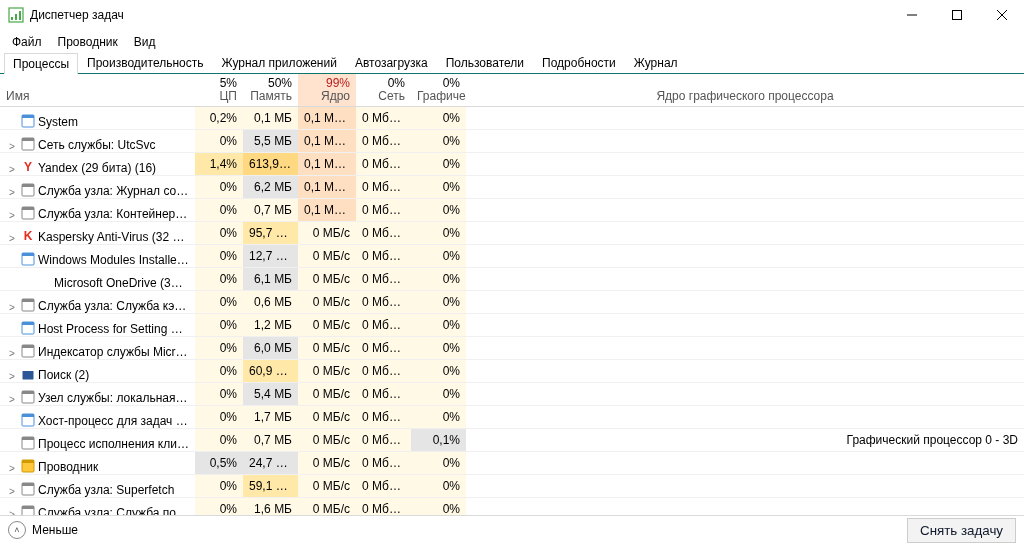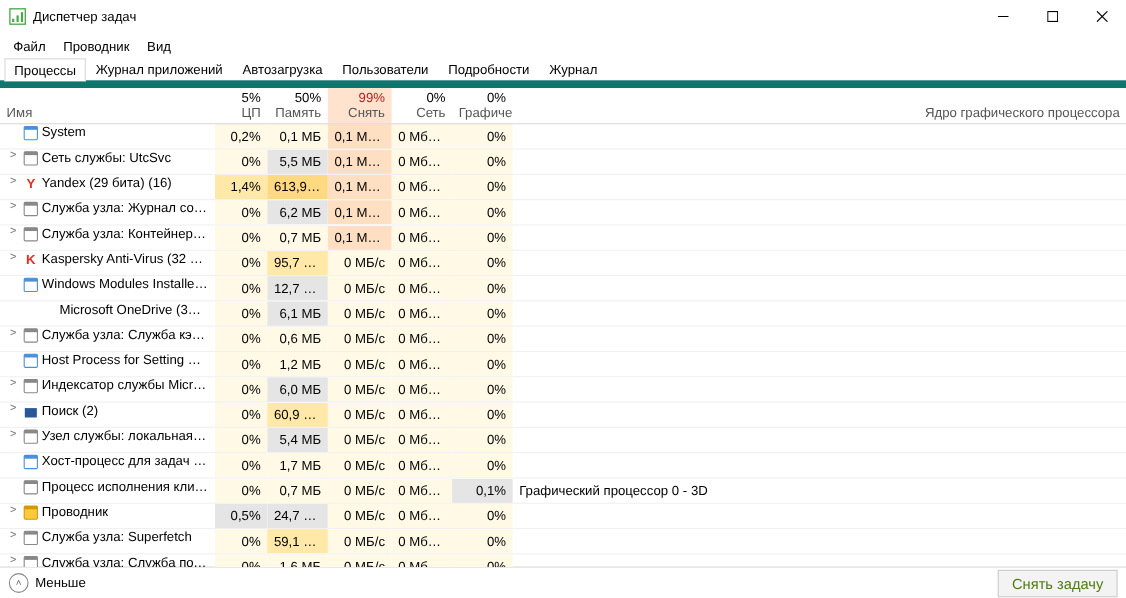--- a/index.html
+++ b/index.html
@@ -4,54 +4,54 @@
 <style>
   html,body{margin:0;padding:0;font-family:"Segoe UI",Tahoma,sans-serif;font-size:12px;color:#000;background:#fff;height:544px;overflow:hidden}
   .window{display:flex;flex-direction:column;height:100%}
   .titlebar{height:30px;display:flex;align-items:center;padding-left:8px;background:#fff}
   .titlebar .icon{width:16px;height:16px;margin-right:6px}
   .titlebar .title{flex:0 0 auto}
   .titlebar .spacer{flex:1}
   .winbtn{width:45px;height:30px;display:flex;align-items:center;justify-content:center;color:#000}
   .menubar{height:20px;display:flex;align-items:flex-end;padding-left:8px;gap:8px}
   .menubar span{padding:1px 4px}
-  .tabbar{display:flex;border-bottom:7px solid #0f766e;padding-left:4px;padding-top:2px;background:#fff}
+  .tabbar{display:flex;border-bottom:1px solid #0f766e;padding-left:4px;padding-top:2px;background:#fff}
   .tab{padding:3px 8px;border:1px solid transparent;border-bottom:none;font-size:12px;color:#000;cursor:default}
   .tab.active{border-color:#d9d9d9;background:#fff;position:relative;top:1px}
   .grid{flex:1;overflow-y:scroll;position:relative}
   table{border-collapse:collapse;width:100%;table-layout:fixed}
   th,td{text-align:right;font-weight:normal;font-size:12px;box-sizing:border-box;padding:0 6px;height:21px;border-bottom:1px solid #f0f0f0;overflow:hidden;white-space:nowrap;text-overflow:ellipsis}
   th{height:32px;border-bottom:1px solid #d9d9d9;vertical-align:bottom;padding-bottom:2px;background:#fff;line-height:1.1}
   th .hval{display:block}
   th .hlab{display:block;color:#555}
   th.name,td.name{text-align:left;padding-left:6px}
   col.c-name{width:195px}
   col.c-cpu{width:48px}
   col.c-mem{width:55px}
   col.c-disk{width:58px}
   col.c-net{width:55px}
   col.c-gpu{width:55px}
   col.c-gpuc{width:auto}
-  td.name{display:flex;align-items:flex-start;height:23px;gap:2px}
+  td.name{display:flex;align-items:flex-end;height:23px;gap:2px}
   .exp{width:12px;color:#777;font-size:10px;text-align:center;flex:0 0 12px}
   .pi{width:16px;height:16px;flex:0 0 16px;display:flex;align-items:center;justify-content:center}
   .nm{flex:1;overflow:hidden;text-overflow:ellipsis}
   
   .h0{background:#fff9e6}
   .h1{background:#e5e5e5}
   .h2{background:#ffe8a8}
   .h3{background:#ffd982}
   .dheat{background:#ffdfc2}
   th.sorted{background:#ffe3cf}
-  td.gpuc{text-align:left;color:#000}
+  td.gpuc{text-align:right;color:#000}
   .statusbar{height:28px;border-top:1px solid #d9d9d9;display:flex;align-items:center;padding:0 8px;font-size:12px}
   .fewer{display:flex;align-items:center;gap:6px}
   .circ{width:16px;height:16px;border:1px solid #888;border-radius:50%;display:flex;align-items:center;justify-content:center;font-size:9px;color:#555}
   .statusbar .spacer{flex:1}
-  .endbtn{padding:4px 12px;border:1px solid #ccc;background:#f3f3f3;color:#4d7c0f}
+  .endbtn{padding:4px 12px;border:1px solid #ccc;background:#f3f3f3;color:#0f172a}
 </style>
 </head>
 <body>
 
 <div class="window">
 
   <div class="titlebar">
     <span class="icon">
       <svg width="16" height="16" viewBox="0 0 16 16">
           <rect x="1" y="1" width="14" height="14" fill="none" stroke="#4aa84a" stroke-width="1.2"></rect>
@@ -81,20 +81,21 @@
   </div>
 
   <div class="menubar">
     <span>Файл</span>
     <span>Проводник</span>
     <span>Вид</span>
   </div>
 
   <div class="tabbar">
     <div class="tab active">Процессы</div>
+    <div class="tab">Производительность</div>
     <div class="tab">Журнал приложений</div>
     <div class="tab">Автозагрузка</div>
     <div class="tab">Пользователи</div>
     <div class="tab">Подробности</div>
     <div class="tab">Журнал</div>
   </div>
 
   <div class="grid">
     <table>
       <colgroup>
@@ -114,31 +115,31 @@
           <th>
               <span class="hval">5%</span>
               <span class="hlab">ЦП</span>
             </th>
           <th>
               <span class="hval">50%</span>
               <span class="hlab">Память</span>
             </th>
           <th class="sorted">
               <span class="hval" style="color:#b91c1c">99%</span>
-              <span class="hlab">Снять</span>
+              <span class="hlab">Ядро</span>
             </th>
           <th>
               <span class="hval">0%</span>
               <span class="hlab">Сеть</span>
             </th>
           <th>
               <span class="hval">0%</span>
               <span class="hlab">Графиче...</span>
             </th>
-          <th style="text-align:right">
+          <th style="text-align:center">
               <span class="hlab">Ядро графического процессора</span>
             </th>
         </tr>
       </thead>
       <tbody id="rows">
           <tr>
             <td class="name">
               <span class="exp"></span>
               <span class="pi" style="">
                 <svg width="16" height="16">

